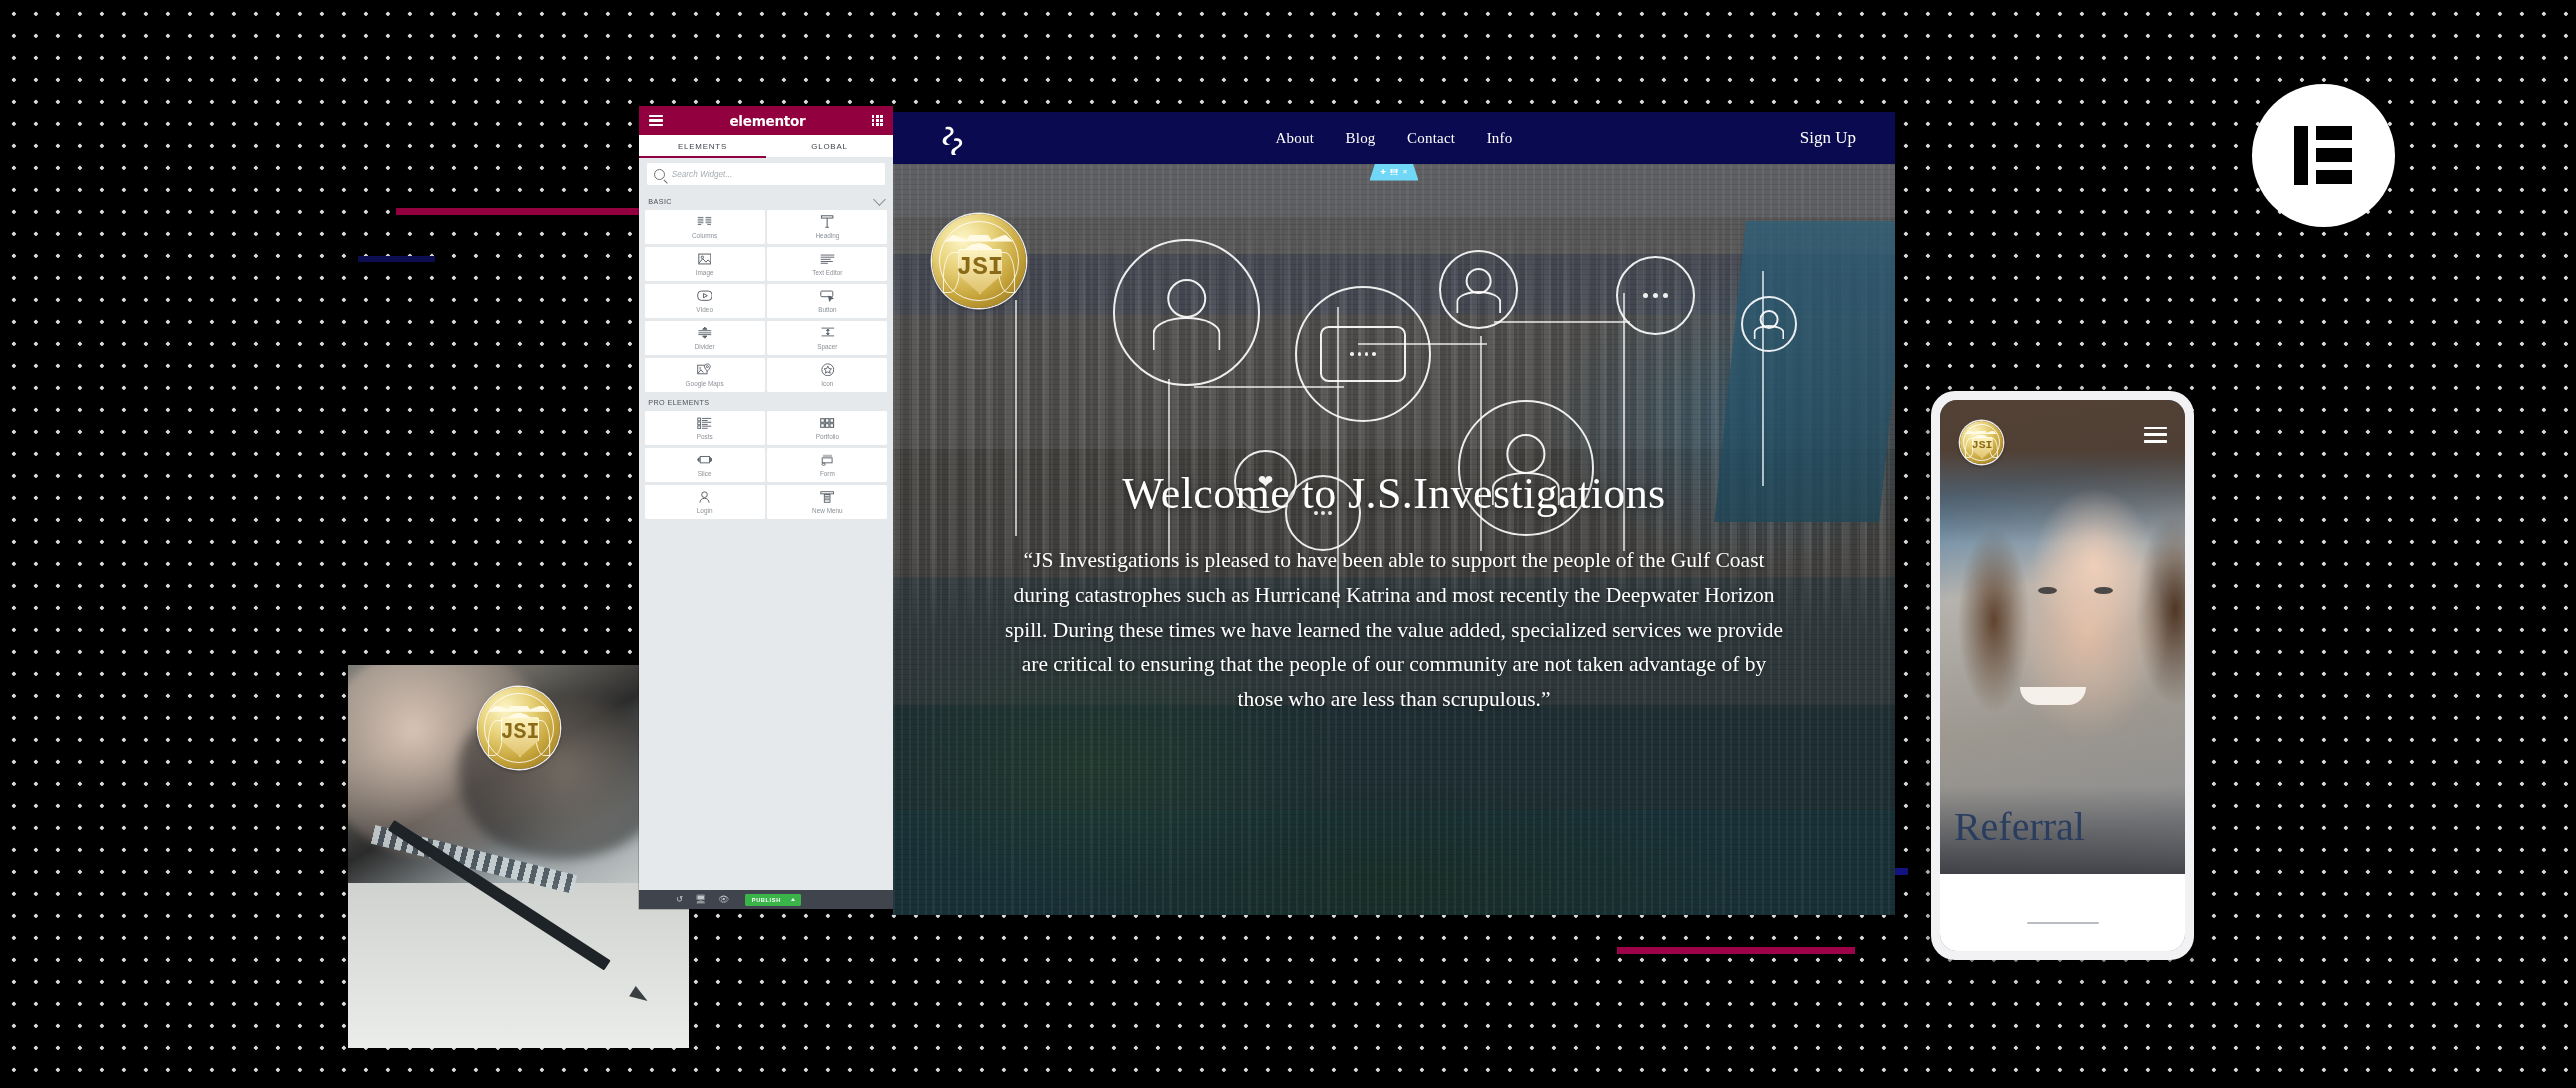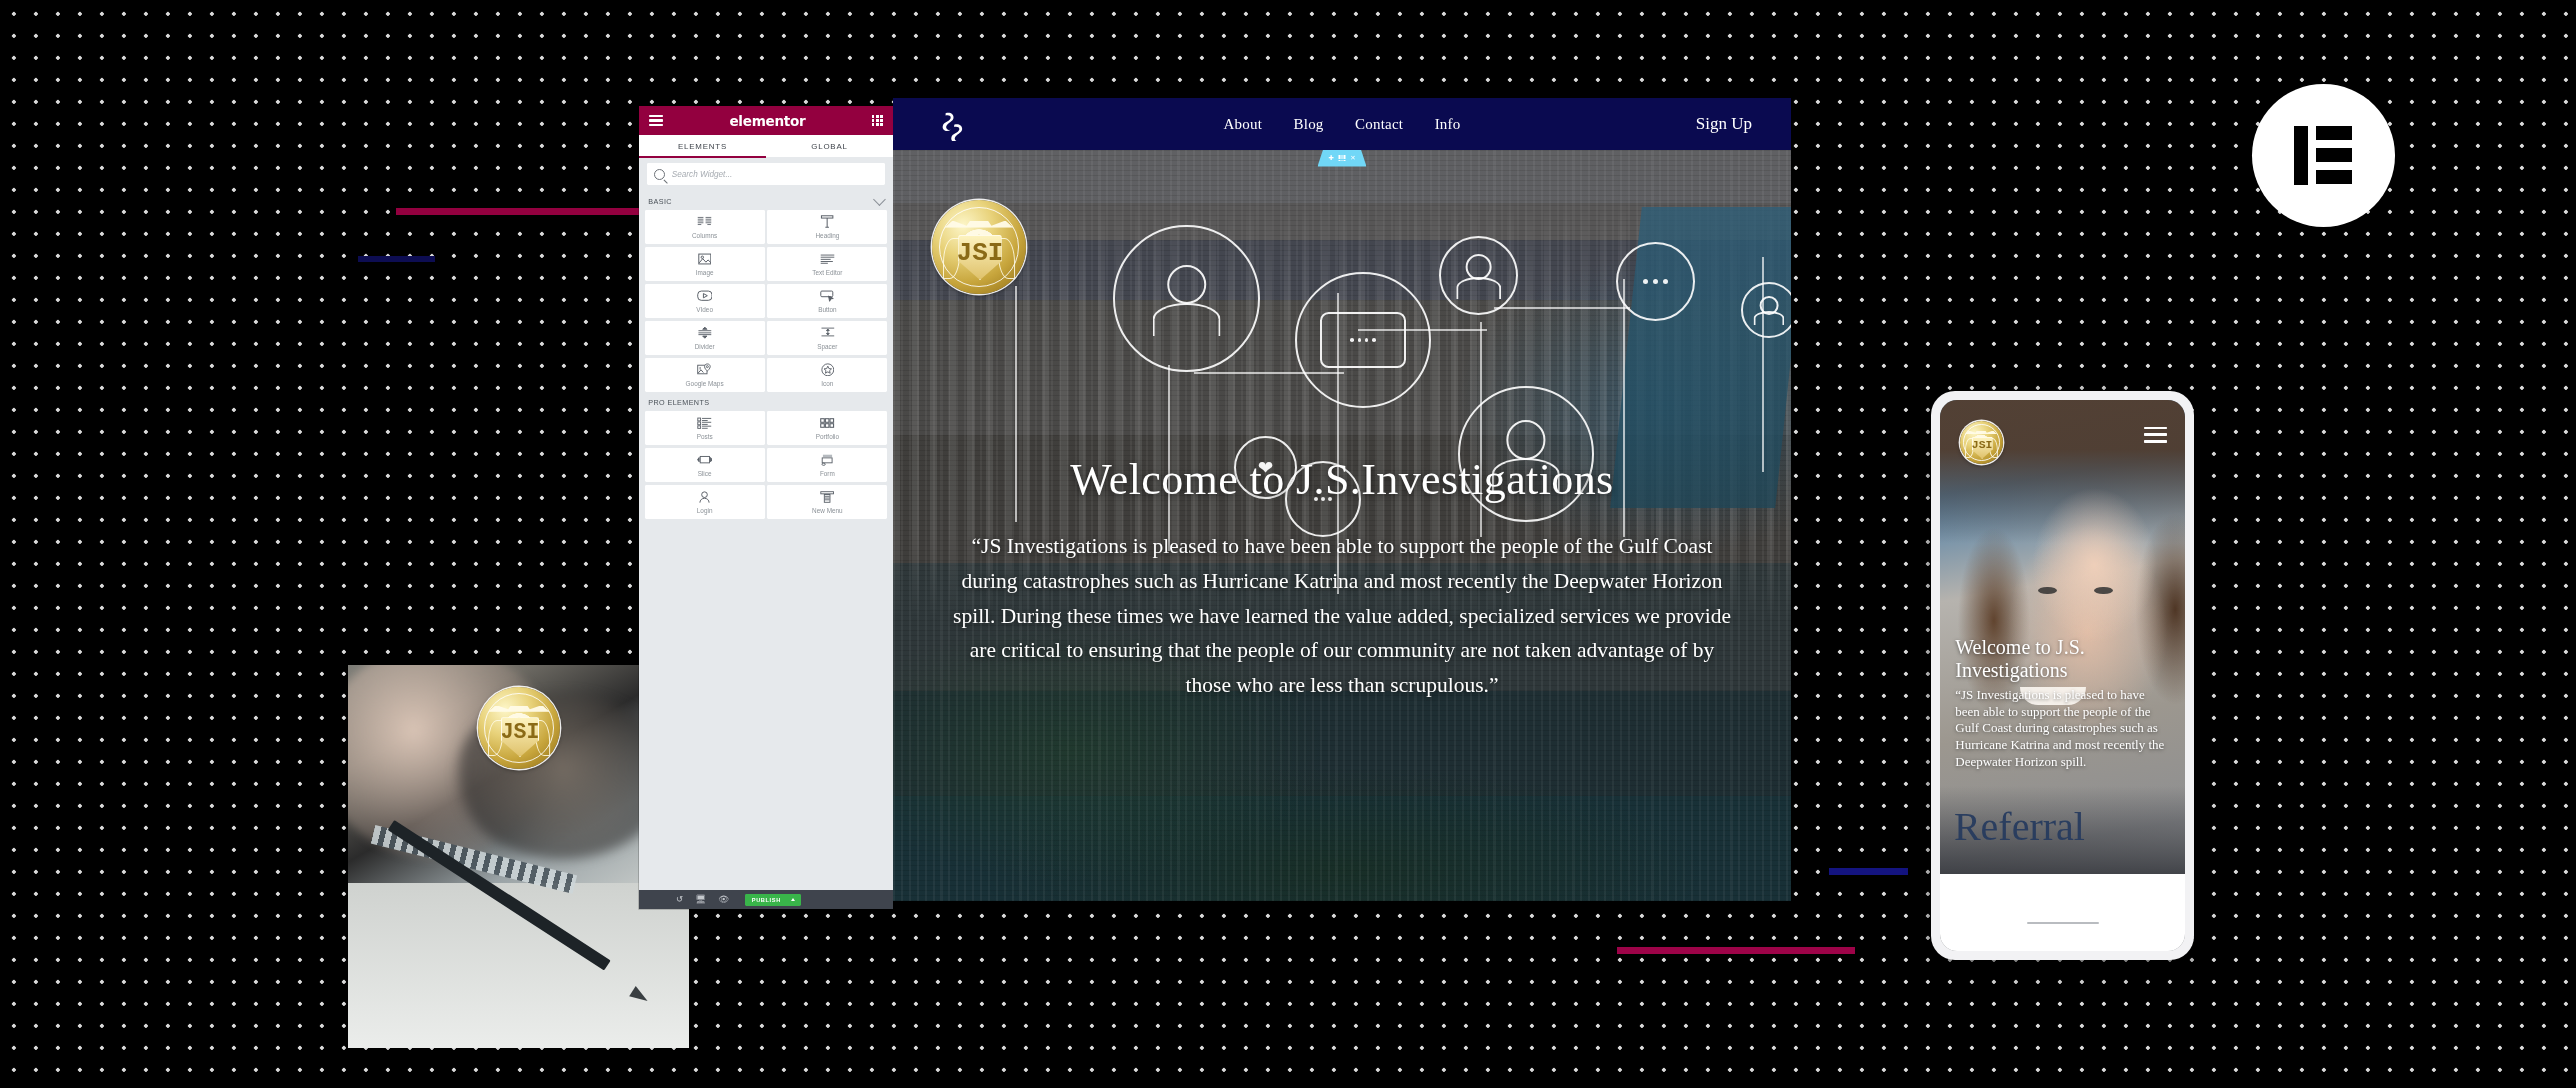--- a/index.html
+++ b/index.html
@@ -104,21 +104,21 @@
   .wicon svg{display:block;}
 
   .ed-footer{position:absolute;left:0;bottom:0;width:100%;height:18.6px;background:#3f444d;display:flex;align-items:center;padding-left:37px;gap:12px;}
   .ed-footer .fi{color:#c4c8cd;font-size:8.6px;line-height:1;}
   .pubbtn{margin-left:4.3px;height:12px;background:#39b54a;border-radius:1.4px;display:flex;align-items:center;
     padding:0 6.4px;gap:10px;}
   .pubbtn .t{color:#fff;font-size:5.7px;font-weight:700;letter-spacing:0.6px;}
   .pubbtn .caret{width:0;height:0;border-left:2.9px solid transparent;border-right:2.9px solid transparent;border-bottom:3.6px solid #fff;}
 
   
-  .site{left:893px;top:98px;width:898px;height:803px;overflow:hidden;background:#0a0a4e;}
+  .site{left:893px;top:112px;width:1002px;height:803px;overflow:hidden;background:#0a0a4e;}
   .site-nav{height:52px;background:#0a0a50;display:flex;align-items:center;position:relative;}
   .site-logo{position:absolute;left:44px;top:11.4px;width:31.5px;height:31.5px;color:#fff;}
   .nav-links{position:absolute;left:50%;transform:translateX(-50%);display:flex;gap:31.5px;}
   .nav-links a{color:#fff;font-family:"Liberation Serif", serif;font-size:15px;text-decoration:none;letter-spacing:0.2px;}
   .signup{position:absolute;right:39px;color:#fff;font-family:"Liberation Serif", serif;font-size:17px;}
   .sec-handle{position:absolute;left:50%;transform:translateX(-50%);bottom:-16.5px;width:49px;height:16.5px;
     background:#71d7f7;clip-path:polygon(11% 0,89% 0,100% 100%,0 100%);display:flex;align-items:center;justify-content:center;gap:5px;z-index:5;}
   .sec-handle .hi{color:#fff;font-size:6.4px;line-height:1;}
   .sec-handle .dots{width:6.4px;height:6.4px;display:grid;grid-template-columns:repeat(3,1fr);grid-template-rows:repeat(3,1fr);gap:0.7px;}
   .sec-handle .dots i{background:#fff;}
@@ -621,23 +621,19 @@
           <span class="jsi" style="font-size:11.4px;margin-top:2.1px;">JSI</span>
         </div>
     </div>
 
     <div class="ph-hamb">
         <i></i>
         <i></i>
         <i></i>
       </div>
 
-    <div class="ph-text">
-      <div class="ph-h1">Welcome to J.S. Investigations</div>
-      <div class="ph-p">“JS Investigations is pleased to have been able to support the people of the Gulf Coast during catastrophes such as Hurricane Katrina and most recently the Deepwater Horizon spill.</div>
-    </div>
 
     <div class="ph-referral">Referral</div>
     <div class="ph-white"></div>
     <div class="ph-home"></div>
   </div>
 </div>
 
 
 </body></html>

